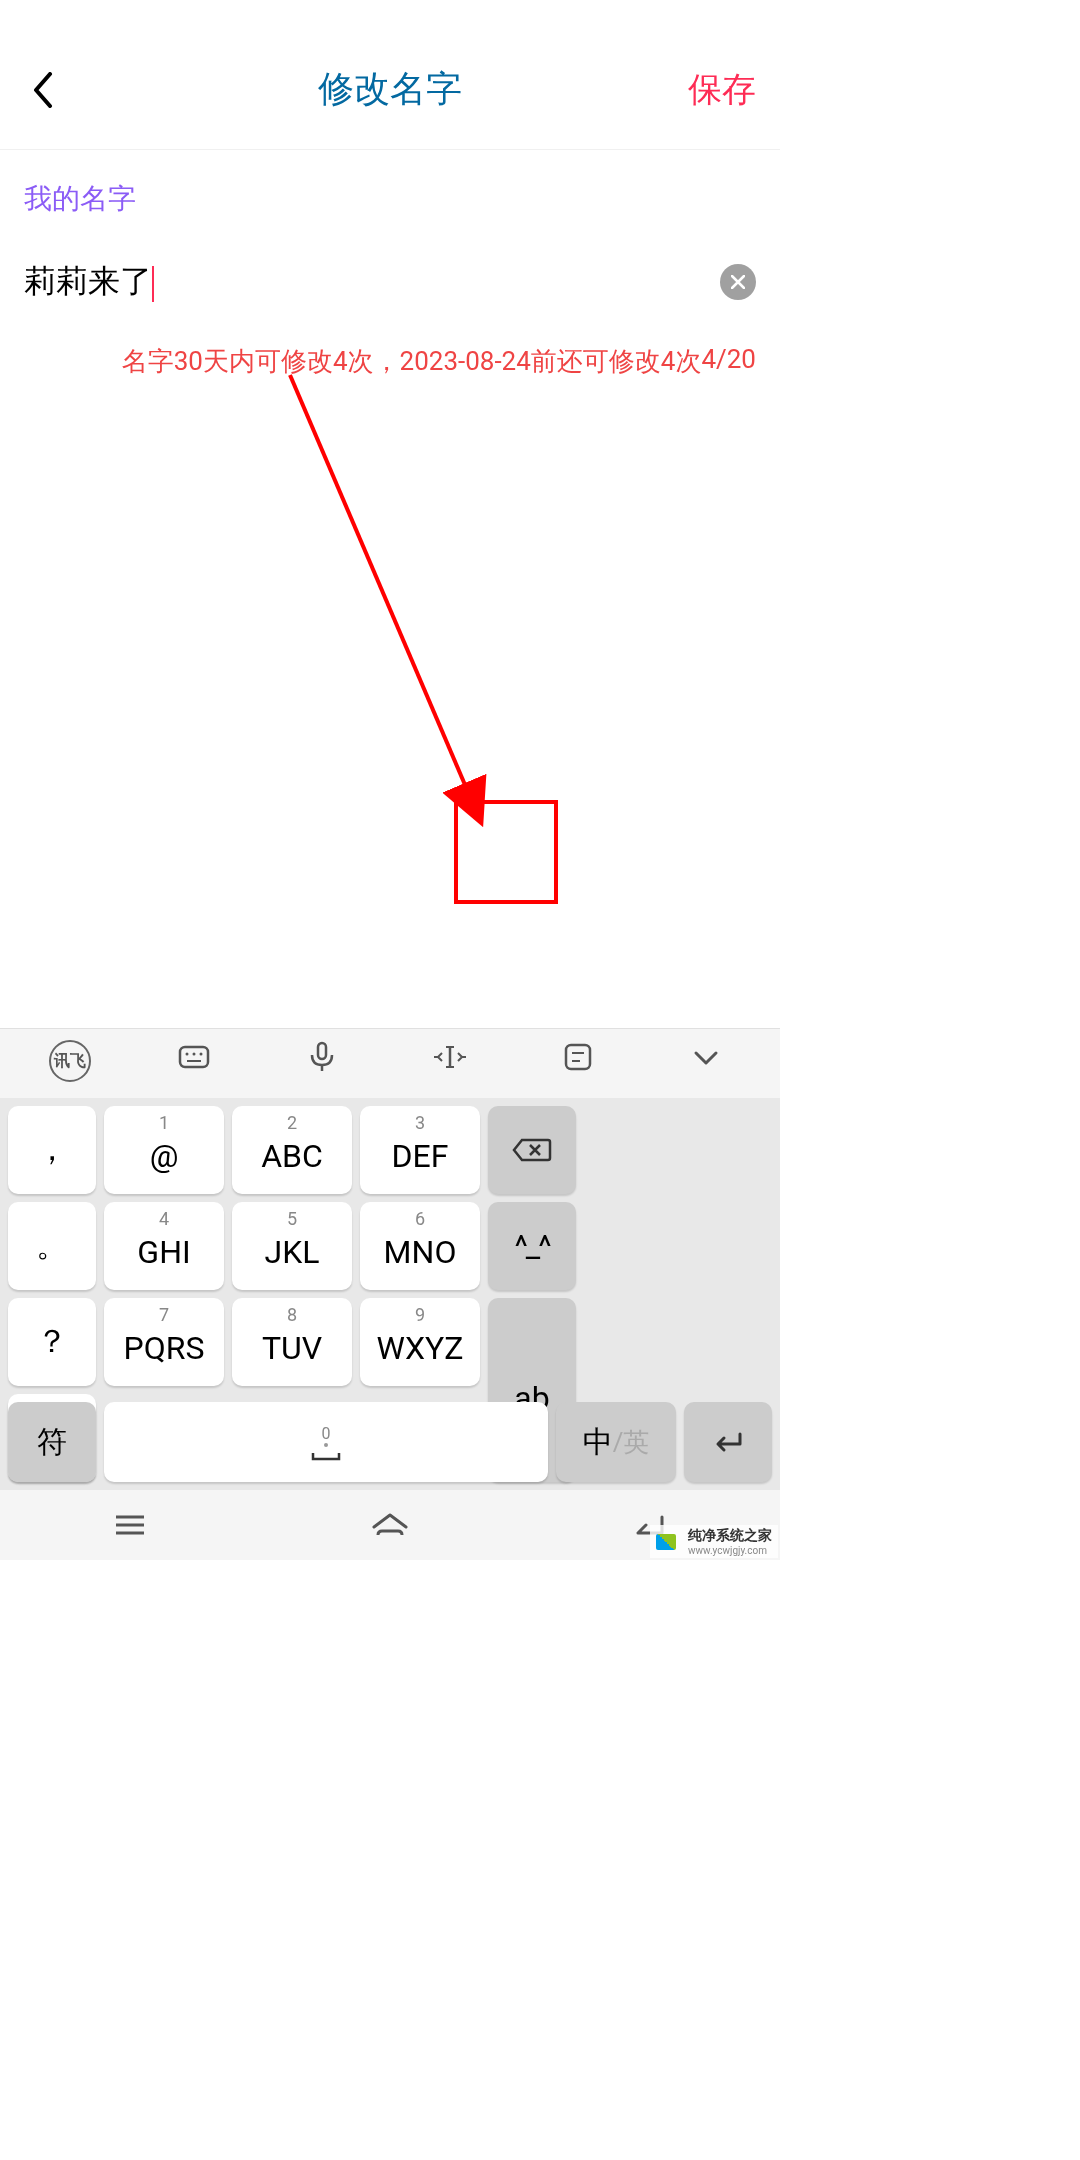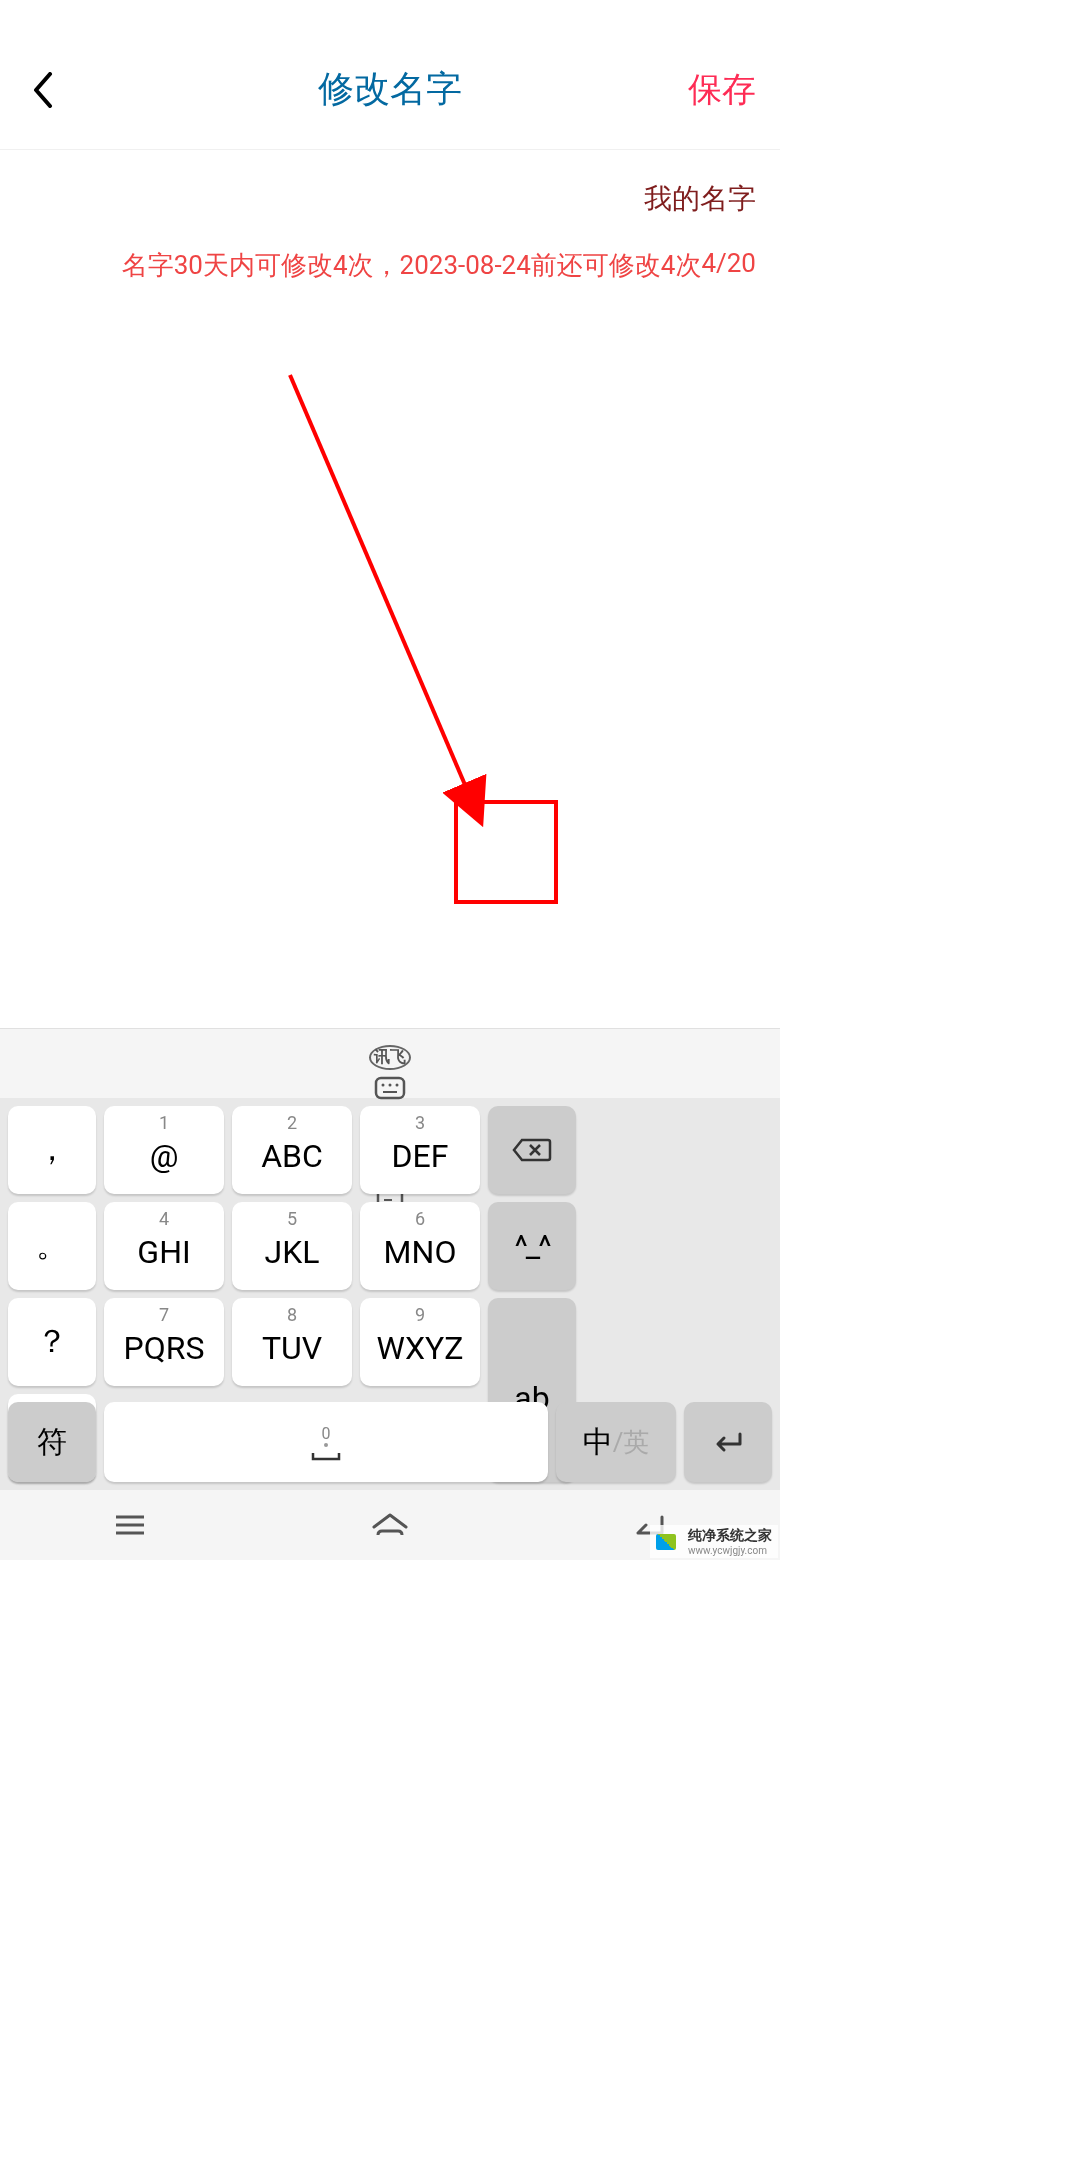--- a/index.html
+++ b/index.html
@@ -46,23 +46,22 @@
     .save-btn {
       font-size: 34px;
       color: #fe2c55;
       font-weight: 500;
     }
     .content {
       padding: 30px 24px;
     }
     .field-label {
       font-size: 28px;
-      color: #7f1d1d;
-      margin-bottom: 30px;
-      text-align: right;
+      color: #8b5cf6;
+      margin-bottom: 42px;
     }
     .input-row {
       display: flex;
       align-items: center;
       justify-content: space-between;
       margin-bottom: 40px;
     }
     .input-text {
       font-size: 32px;
       color: #000;
@@ -118,25 +117,24 @@
     .keyboard-wrapper {
       position: absolute;
       bottom: 0;
       left: 0;
       right: 0;
     }
     .kb-toolbar {
       height: 70px;
       background: #f5f5f5;
       display: flex;
-      align-items: center;
+      align-items: flex-end;
       justify-content: space-around;
       padding: 16px 10px;
       border-top: 1px solid #e0e0e0;
-      flex-direction: column;
     }
     .kb-tool {
       display: flex;
       align-items: center;
       justify-content: center;
       width: 50px;
       height: 50px;
       color: #555;
     }
     .kb-tool svg {
@@ -273,20 +271,30 @@
     <svg viewBox="0 0 24 36">
         <path d="M18 2 L4 18 L18 34" stroke="#000" stroke-width="4" fill="none" stroke-linecap="round" stroke-linejoin="round"></path>
       </svg>
   </div>
   <div class="page-title">修改名字</div>
   <div class="save-btn">保存</div>
 </div>
 
 <div class="content">
   <div class="field-label">我的名字</div>
+  <div class="input-row">
+    <div class="input-text">
+      <span>莉莉来了</span><span class="cursor"></span>
+    </div>
+    <div class="clear-btn">
+      <svg width="14" height="14" viewBox="0 0 14 14">
+          <path d="M1 1 L13 13 M13 1 L1 13" stroke="#fff" stroke-width="2.5" stroke-linecap="round"></path>
+        </svg>
+    </div>
+  </div>
   <div class="hint-row">
     <span>名字30天内可修改4次，2023-08-24前还可修改4次</span>
     <span>4/20</span>
   </div>
 </div>
 
 <svg class="arrow-annotation" width="260" height="480">
   <defs>
     <marker id="arrowhead" markerWidth="12" markerHeight="12" refX="10" refY="6" orient="auto">
       <polygon points="0 0, 12 6, 0 12" fill="#ff0000"></polygon>

